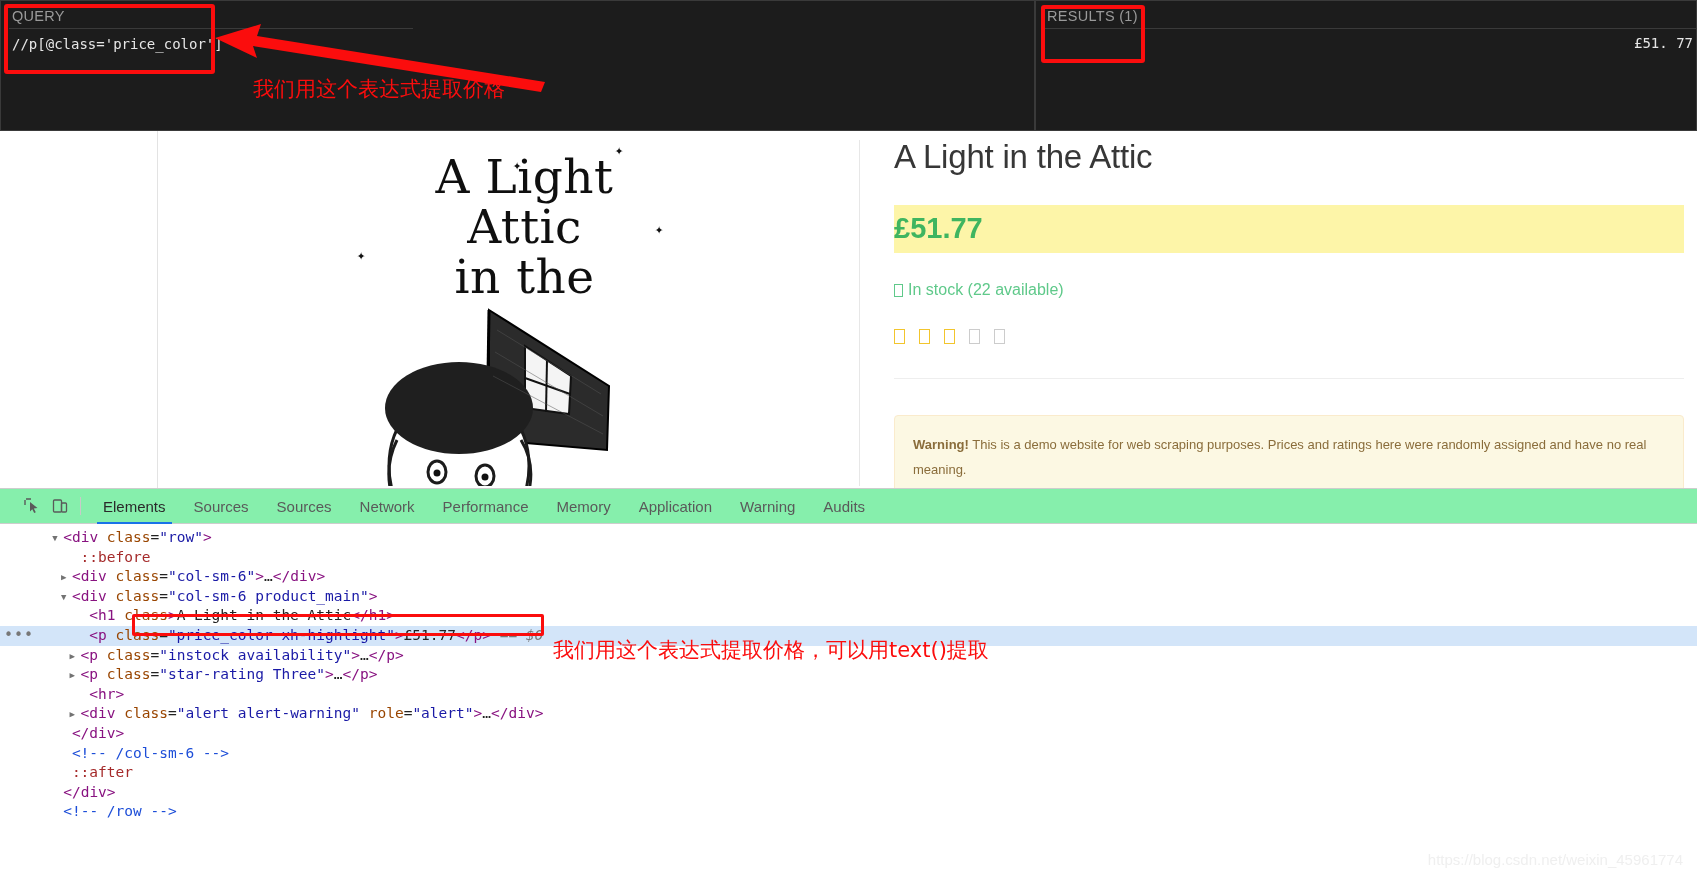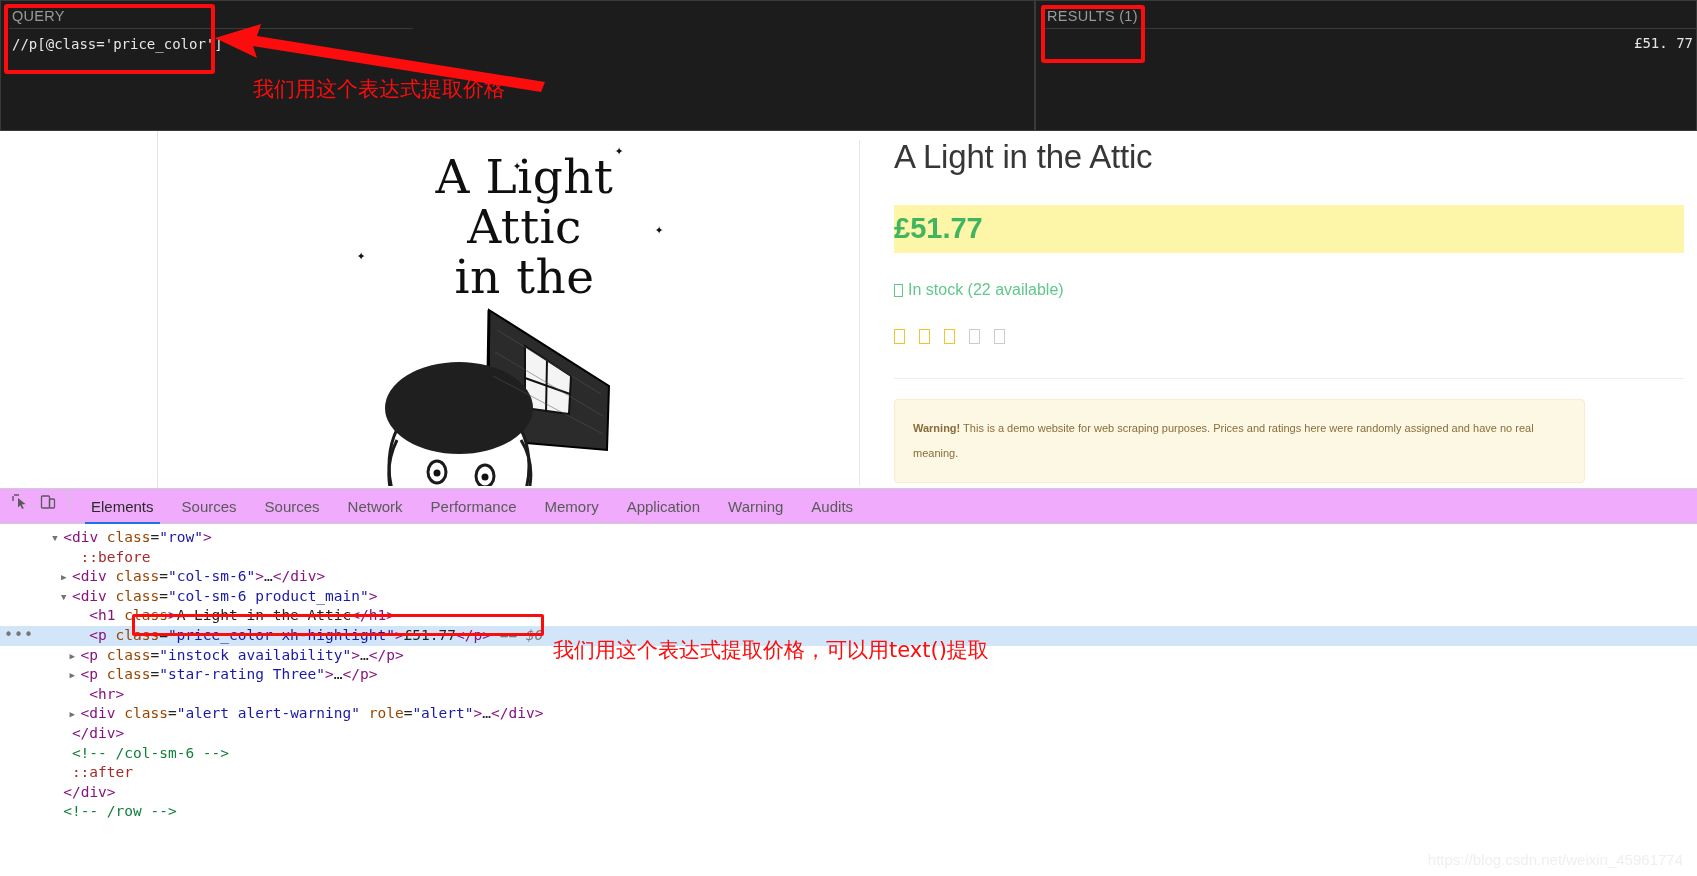--- a/index.html
+++ b/index.html
@@ -172,47 +172,47 @@
     line-height: 20px;
   }
   .star-rating .tofu-box { width: 11px; height: 15px; margin-right: 9px; }
   .star-rating .off { color: #cccccc; }
   .hr-line {
     margin-top: 32px;
     border-top: 1px solid #eeeeee;
     width: 790px;
   }
   .alert-warning {
-    margin-top: 20px;
-    width: 691px;
+    margin-top: 36px;
+    width: 790px;
     background: #fcf8e3;
     border: 1px solid #faebcc;
     border-radius: 4px;
     padding: 16px 18px;
     color: #8a6d3b;
-    font-size: 11px;
+    font-size: 13px;
     line-height: 25px;
   }
   .alert-warning b { font-weight: bold; }
 
   
   .devtools {
     position: absolute;
     left: 0; top: 488px;
     width: 1697px; height: 388px;
     background: #ffffff;
     border-top: 1px solid #cdcdcd;
   }
   .dt-toolbar {
     position: relative;
     height: 35px;
-    background: #f0abfc;
+    background: #86efac;
     border-bottom: 1px solid #cdcdcd;
-    display: flex; 
-    padding-left: 6px;
+    display: flex; align-items: center;
+    padding-left: 18px;
   }
   .dt-iconbtn {
     width: 28px; height: 26px;
     display: flex; align-items: center; justify-content: center;
     color: #5a5a5a;
     cursor: pointer;
   }
   .dt-sep {
     width: 1px; height: 18px; background: #c9c9c9;
     margin: 0 8px 0 6px;
@@ -250,21 +250,21 @@
     width: 11px;
     color: #737373;
     font-size: 9px;
     vertical-align: 1px;
   }
   .tag   { color: #881280; }
   .attrn { color: #994500; }
   .attrv { color: #1a1aa6; }
   .punc  { color: #881280; }
   .txt   { color: #222; }
-  .comment { color: #15803d; }
+  .comment { color: #1d4ed8; }
   .pseudo { color: #a52a2a; }
   .eqdollar { color: #777; font-style: italic; }
   .dots-gutter {
     position: absolute;
     left: 4px;
     color: #777;
     font-size: 15px;
     letter-spacing: 1px;
   }
 

